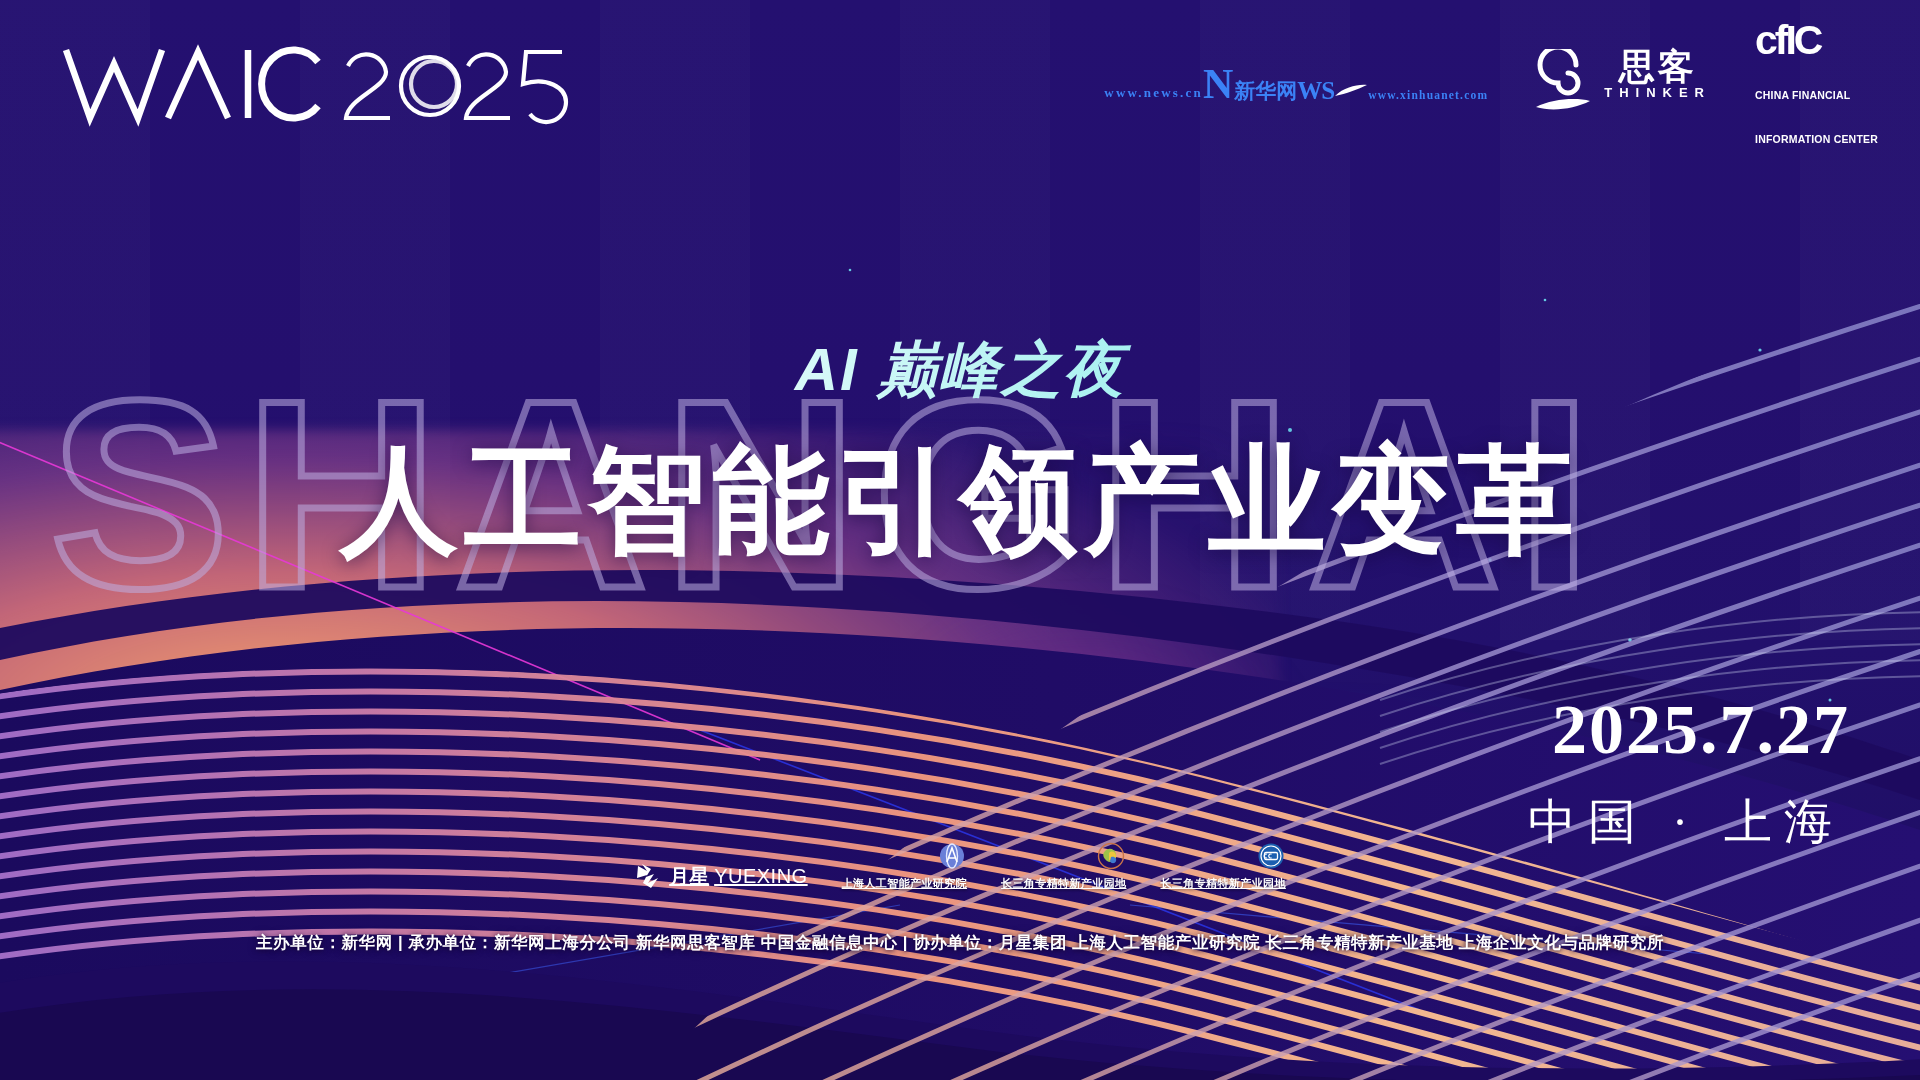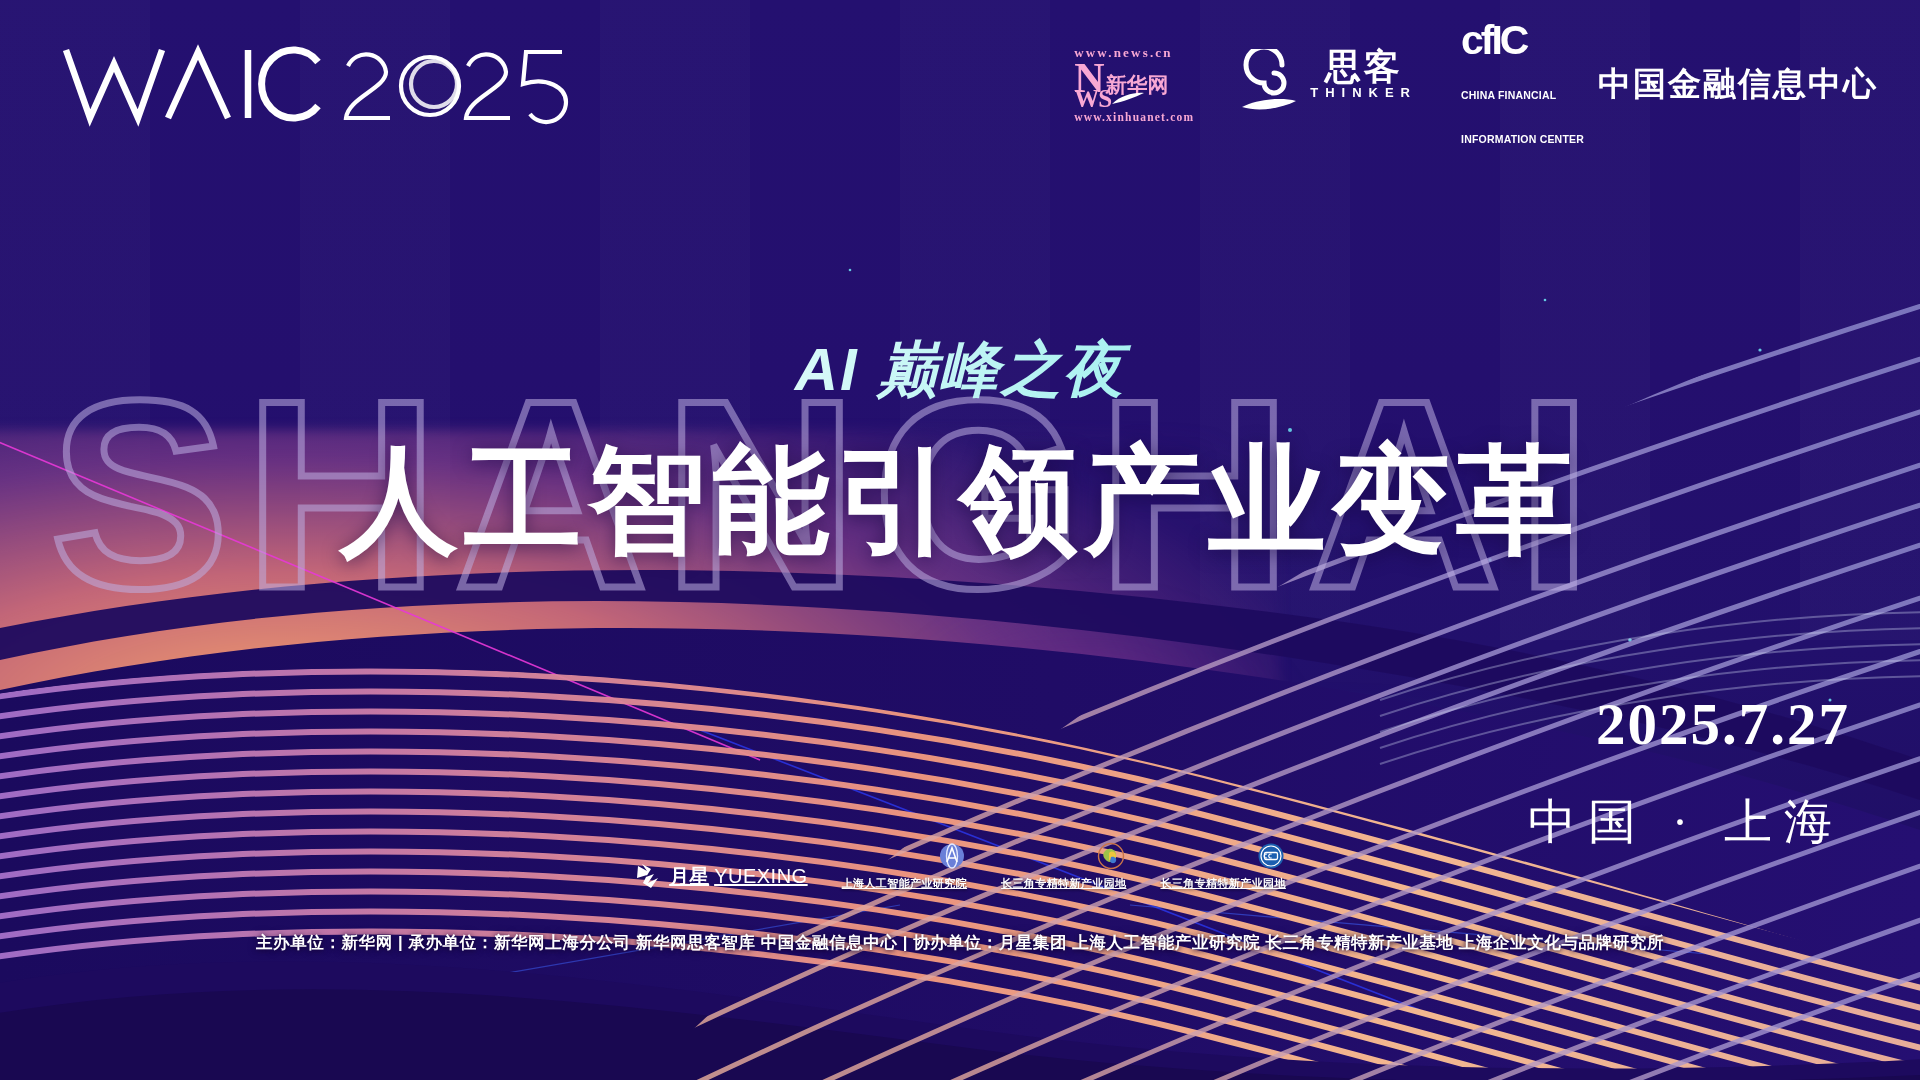--- a/index.html
+++ b/index.html
@@ -70,21 +70,21 @@
   }
 
   
   .waic{
     position:absolute; left:60px; top:40px; height:88px;
   }
   .toplogos{
     position:absolute; right:42px; top:38px; height:92px;
     display:flex; align-items:center; gap:44px;
   }
-  .logo-xinhua{ display:flex; flex-direction:column; align-items:flex-start; color:#f9a8d4; }
+  .logo-xinhua{ display:flex; flex-direction:row; align-items:flex-end; color:#3b82f6; }
   .logo-xinhua .url-top{ font-size:13px; letter-spacing:2.2px; font-weight:700;
       font-family:"Liberation Serif", serif; }
   .logo-xinhua .mid{ display:flex; align-items:flex-end; }
   .logo-xinhua .bigN{ font-size:42px; font-weight:700; line-height:0.82;
       font-family:"Liberation Serif", serif; }
   .logo-xinhua .cn{ font-size:21px; font-weight:700; line-height:1.0; margin-left:1px; }
   .logo-xinhua .ws{ font-size:25px; font-weight:700; line-height:0.8;
       font-family:"Liberation Serif", serif; letter-spacing:-1px;}
   .logo-xinhua .url-bot{ font-size:11.5px; letter-spacing:1.2px; font-weight:700;
       font-family:"Liberation Serif", serif; margin-top:2px;}
@@ -110,21 +110,21 @@
   }
   .headline{
     position:absolute; left:0; right:0; top:422px; text-align:center;
     font-size:118px; font-weight:700; color:#ffffff; letter-spacing:6px;
     text-shadow:0 3px 18px rgba(20,5,60,0.55);
   }
 
   
   .date{
     position:absolute; right:70px; top:690px;
-    font-size:59px; font-weight:700; color:#fff; letter-spacing:2px;
+    font-size:70px; font-weight:700; color:#fff; letter-spacing:2px;
     font-family:"Liberation Serif", serif;
   }
   .place{
     position:absolute; right:76px; top:790px;
     font-size:48px; color:#fff; letter-spacing:12px;
     font-family:"Liberation Serif", serif;
   }
 
   
   .sponsor-row{
@@ -355,21 +355,20 @@
         <span class="tk-en">THINKER</span>
       </div>
     </div>
 
     <div class="logo-cfic">
       <div class="cfic-mark">
         <span class="cf-word">cfIC</span>
         <span class="cf-sub">CHINA FINANCIAL</span>
         <span class="cf-sub">INFORMATION CENTER</span>
       </div>
-      <span class="cf-cn">中国金融信息中心</span>
     </div>
   </div>
 
   <div class="subtitle">AI 巅峰之夜</div>
   <div class="headline">人工智能引领产业变革</div>
 
   <div class="date">2025.7.27</div>
   <div class="place">中国 · 上海</div>
 
   <div class="sponsor-row">

